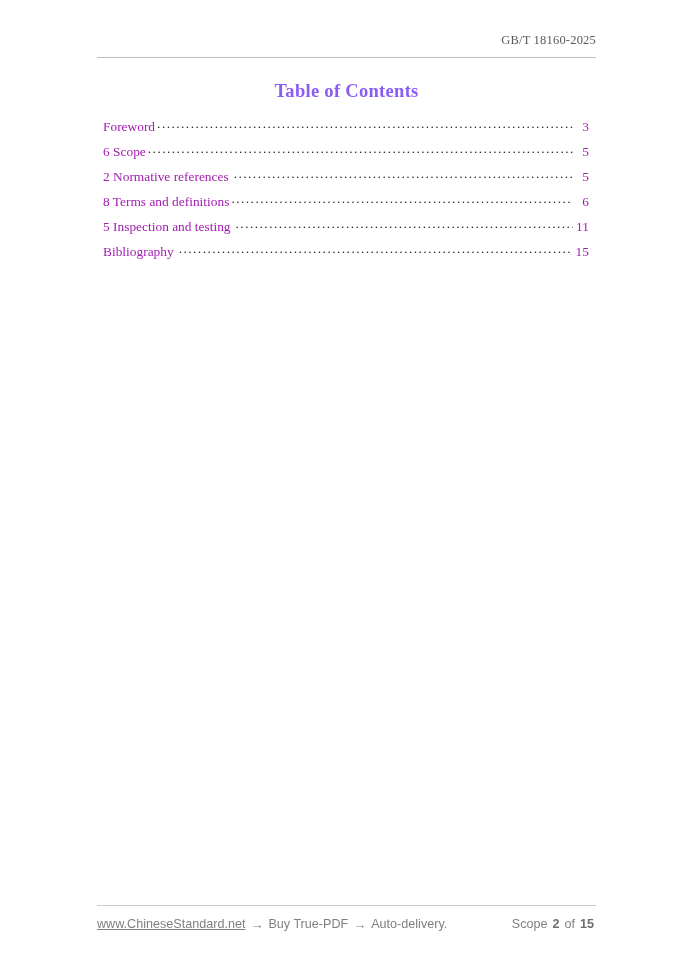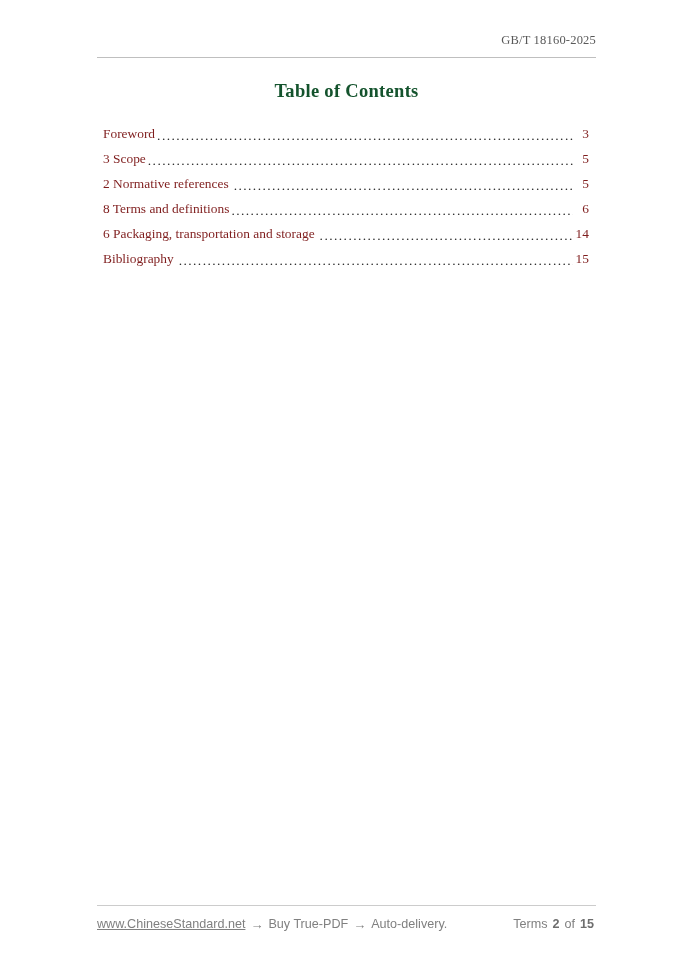--- a/index.html
+++ b/index.html
@@ -52,39 +52,39 @@
   
   .toc-title {
     position: absolute;
     left: 97px;
     top: 81px;
     width: 499px;
     text-align: center;
     font-family: "Liberation Serif", "DejaVu Serif", serif;
     font-size: 18.5px;
     font-weight: bold;
-    color: #14532d;
+    color: #8b5cf6;
     letter-spacing: 0.3px;
   }
 
   
   .toc-list {
     position: absolute;
     left: 103px;
     top: 118px;
     width: 486px;
   }
   .toc-entry {
     display: flex;
-    align-items: flex-end;
+    align-items: flex-start;
     width: 100%;
     height: 25px;
     font-size: 13.4px;
     line-height: 18px;
-    color: #7f1d1d;
+    color: #a21caf;
     white-space: nowrap;
   }
   .toc-label {
     flex: 0 0 auto;
     padding-right: 1px;
   }
   .toc-label.spaced {
     padding-right: 4px;
   }
   .toc-leader {
@@ -173,64 +173,64 @@
 
   <div class="toc-list">
 
     <div class="toc-entry">
       <span class="toc-label">Foreword</span>
       <span class="toc-leader"></span>
       <span class="toc-page">3</span>
     </div>
 
     <div class="toc-entry">
-      <span class="toc-label">3 Scope</span>
+      <span class="toc-label">6 Scope</span>
       <span class="toc-leader"></span>
       <span class="toc-page">5</span>
     </div>
 
     <div class="toc-entry">
       <span class="toc-label spaced">2 Normative references</span>
       <span class="toc-leader"></span>
       <span class="toc-page">5</span>
     </div>
 
     <div class="toc-entry">
       <span class="toc-label">8 Terms and definitions</span>
       <span class="toc-leader"></span>
       <span class="toc-page">6</span>
     </div>
 
 
-
-    <div class="toc-entry">
-      <span class="toc-label spaced">6 Packaging, transportation and storage</span>
-      <span class="toc-leader"></span>
-      <span class="toc-page">14</span>
-    </div>
+    <div class="toc-entry">
+      <span class="toc-label spaced">5 Inspection and testing</span>
+      <span class="toc-leader"></span>
+      <span class="toc-page">11</span>
+    </div>
+
 
     <div class="toc-entry">
       <span class="toc-label spaced">Bibliography</span>
       <span class="toc-leader"></span>
       <span class="toc-page">15</span>
     </div>
 
   </div>
 
   <div class="footer-rule"></div>
 
   <div class="page-footer">
     <div class="footer-left">
       <span class="footer-url">www.ChineseStandard.net</span>
       <span class="footer-arrow">→</span>
       <span>Buy True-PDF</span>
       <span class="footer-arrow">→</span>
       <span>Auto-delivery.</span>
     </div>
     <div class="footer-right">
-      <span>Terms</span>
+      <span>Scope</span>
       <span class="num">2</span>
       <span>of</span>
       <span class="num">15</span>
     </div>
   </div>
 
 </div>
 
 </body></html>

